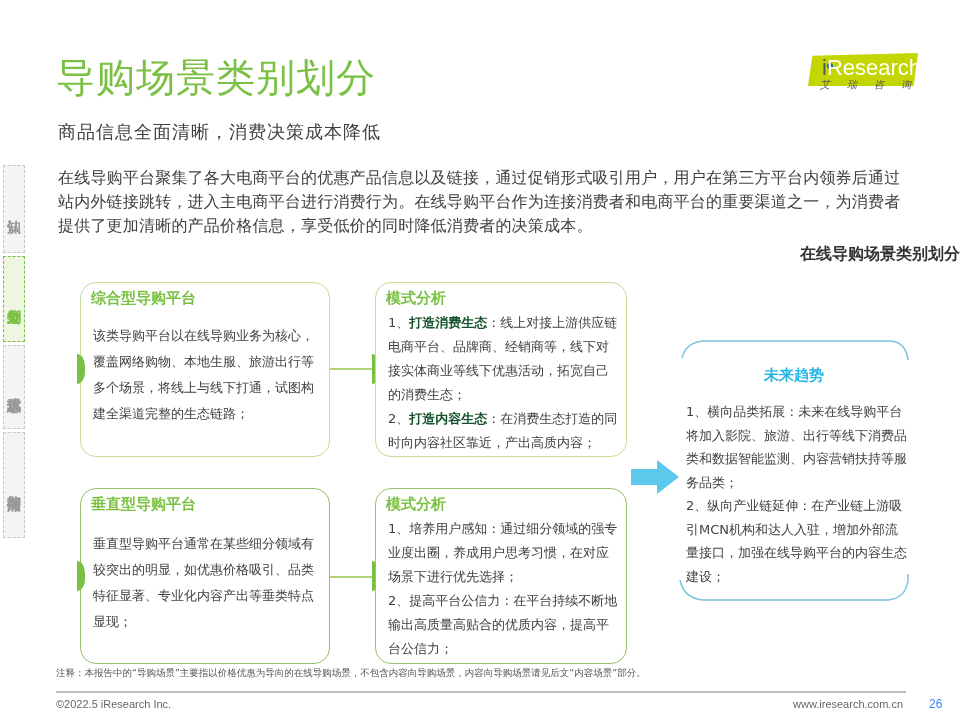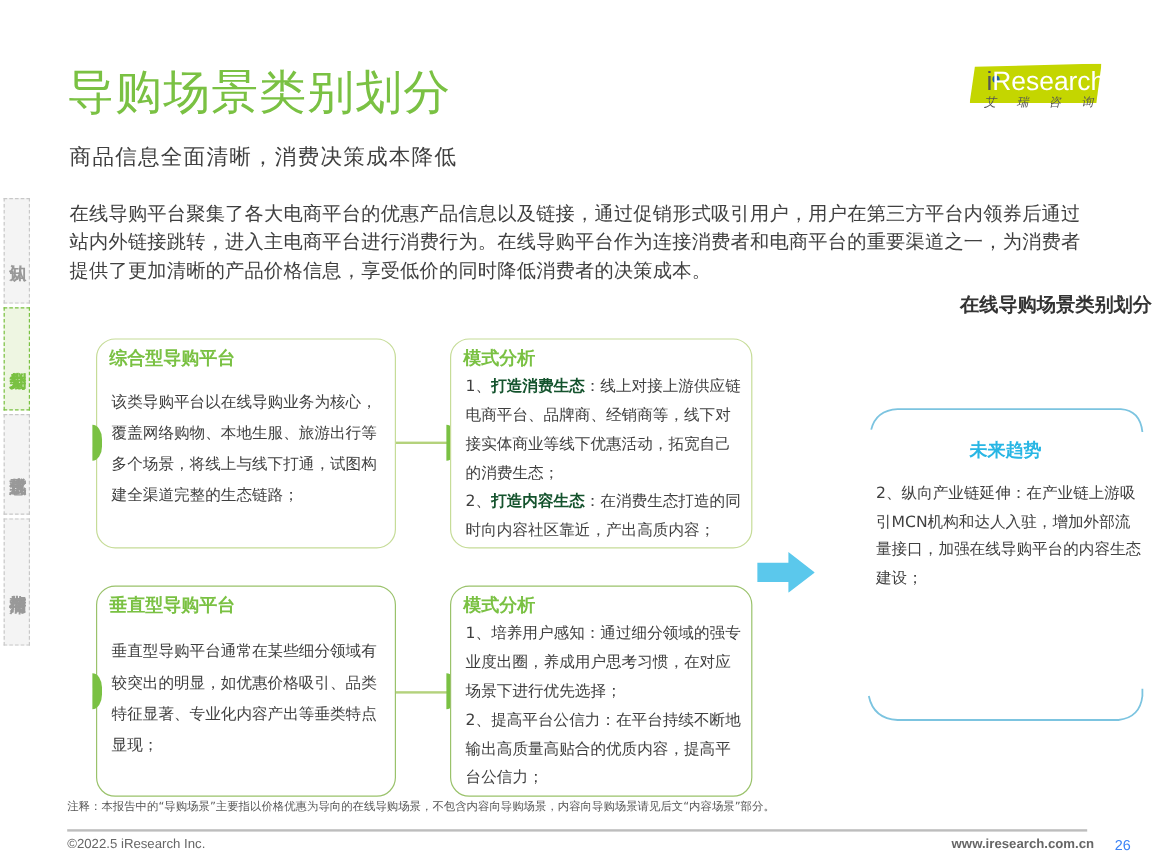--- a/index.html
+++ b/index.html
@@ -42,30 +42,30 @@
   .c3 { left: 80px; top: 488px; width: 250px; height: 176px; }
   .c3 .card-body { top: 42px; }
   .c4 { left: 375px; top: 488px; width: 252px; height: 176px; }
   .c4 .card-body { top: 28px; line-height: 24px; }
 
   .tab { position: absolute; width: 8px; height: 30px; background: #7ac143; border-radius: 0 10px 10px 0 / 0 15px 15px 0; }
   .tab.left { left: 77px; }
   .tab.mid { left: 372px; }
   .link { position: absolute; height: 1.5px; background: #b4d27c; }
 
-  .future { position: absolute; left: 678px; top: 336px; width: 232px; height: 268px; margin-left: 44px; }
+  .future { position: absolute; left: 678px; top: 336px; width: 232px; height: 268px; }
   .future-head { position: absolute; left: 0; width: 232px; top: 30px; text-align: center; font-size: 15px; font-weight: bold; color: #28b6e4; }
   .future-body { position: absolute; left: 8px; top: 64px; width: 222px; font-size: 13px; color: #404040; line-height: 23.5px; }
 
   .arrow { position: absolute; left: 631px; top: 460px; width: 48px; height: 34px; }
 
   .notes { position: absolute; left: 56px; top: 666px; font-size: 9.5px; color: #555; line-height: 13px; }
   .note-line { position: absolute; left: 56px; top: 691px; width: 850px; height: 1.5px; background: #bdbdbd; }
   .copyright { position: absolute; left: 56px; top: 698px; font-size: 11px; color: #666; font-family: "Liberation Sans", sans-serif; }
-  .website { position: absolute; left: 793px; top: 698px; font-size: 11px; color: #666; font-family: "Liberation Sans", sans-serif; font-weight: bold; }
+  .website { position: absolute; left: 793px; top: 698px; font-size: 11px; color: #666; font-family: "Liberation Sans", sans-serif; }
   .page-num { position: absolute; left: 929px; top: 697px; font-size: 12px; color: #3b82f6; font-family: "Liberation Sans", sans-serif; }
 </style>
 </head>
 <body>
 
 <div class="title">导购场景类别划分</div>
 <div class="subtitle">商品信息全面清晰，消费决策成本降低</div>
 
 <div class="logo">
   <div class="logo-box"></div>
@@ -125,20 +125,21 @@
   <polygon points="0,9 26,9 26,0 48,17 26,34 26,25 0,25" fill="#5bc8ec"></polygon>
 </svg>
 
 <div class="future">
   <svg width="232" height="268" style="position:absolute;left:0;top:0;">
     <path d="M4,22 Q8,6 26,5 L212,5 Q228,6 230,24" fill="none" stroke="#7cc4e0" stroke-width="1.5"></path>
     <path d="M2,244 Q6,263 26,264 L210,264 Q228,262 230,244 L230,238" fill="none" stroke="#7cc4e0" stroke-width="1.5"></path>
   </svg>
   <div class="future-head">未来趋势</div>
   <div class="future-body">
+    <div>1、横向品类拓展：未来在线导购平台将加入影院、旅游、出行等线下消费品类和数据智能监测、内容营销扶持等服务品类；</div>
     <div>2、纵向产业链延伸：在产业链上游吸引MCN机构和达人入驻，增加外部流量接口，加强在线导购平台的内容生态建设；</div>
   </div>
 </div>
 
 <div class="notes">
   <div>注释：本报告中的“导购场景”主要指以价格优惠为导向的在线导购场景，不包含内容向导购场景，内容向导购场景请见后文“内容场景”部分。</div>
 </div>
 <div class="note-line"></div>
 <div class="copyright">©2022.5 iResearch Inc.</div>
 <div class="website">www.iresearch.com.cn</div>

